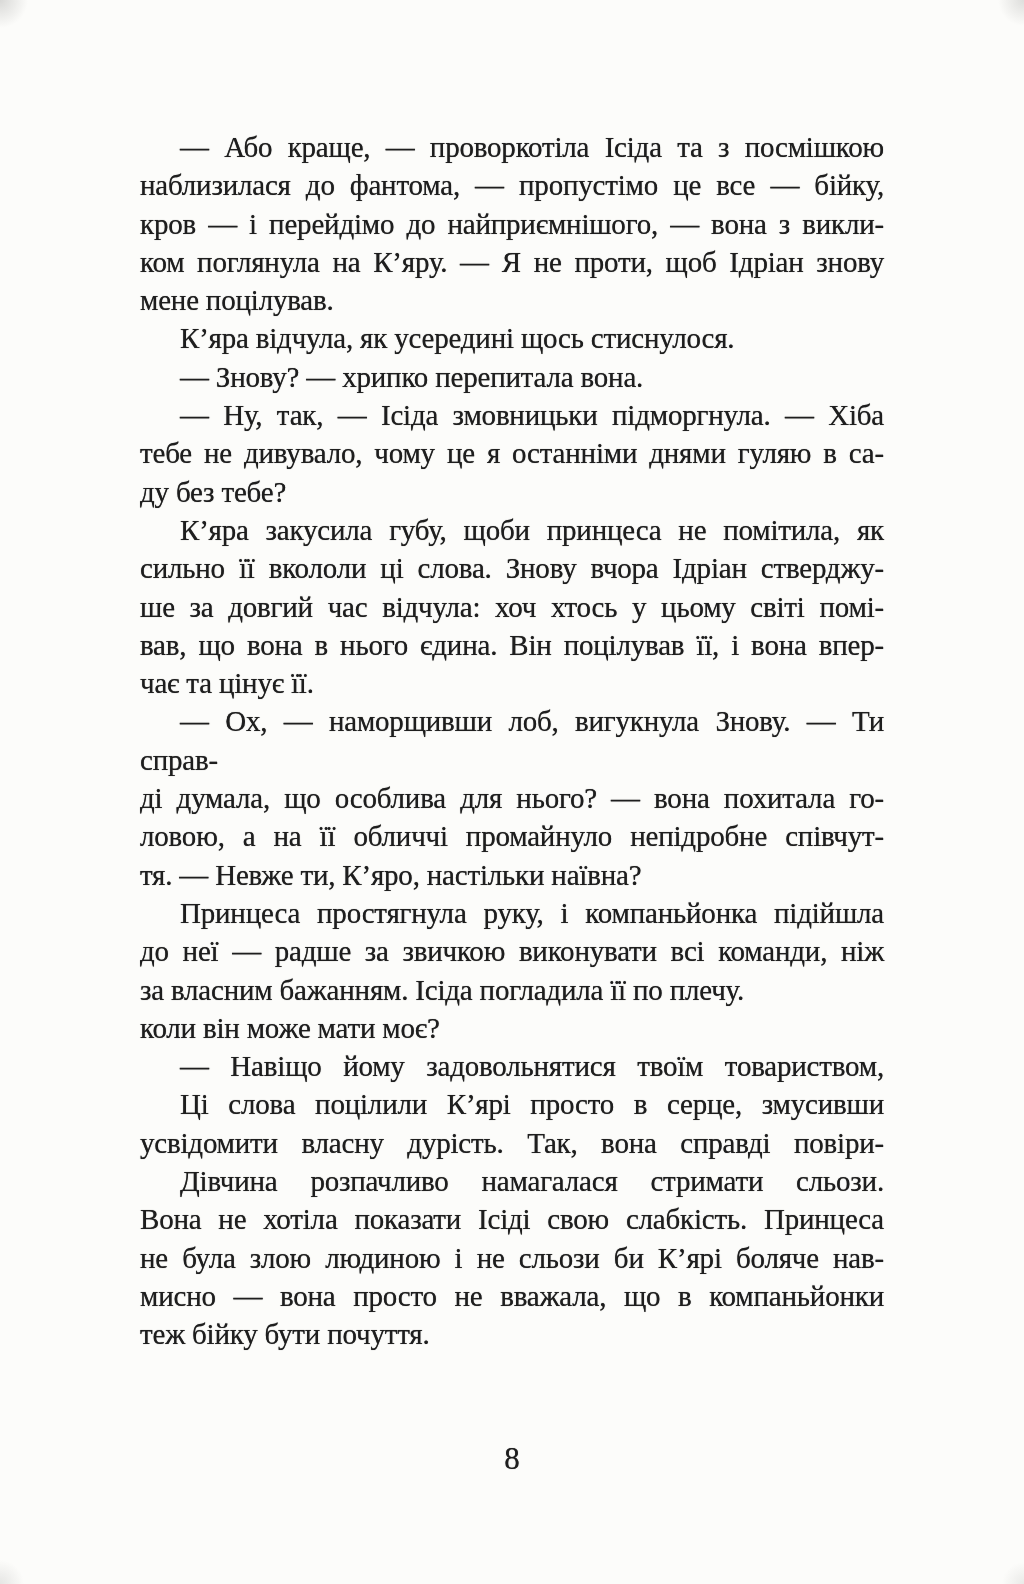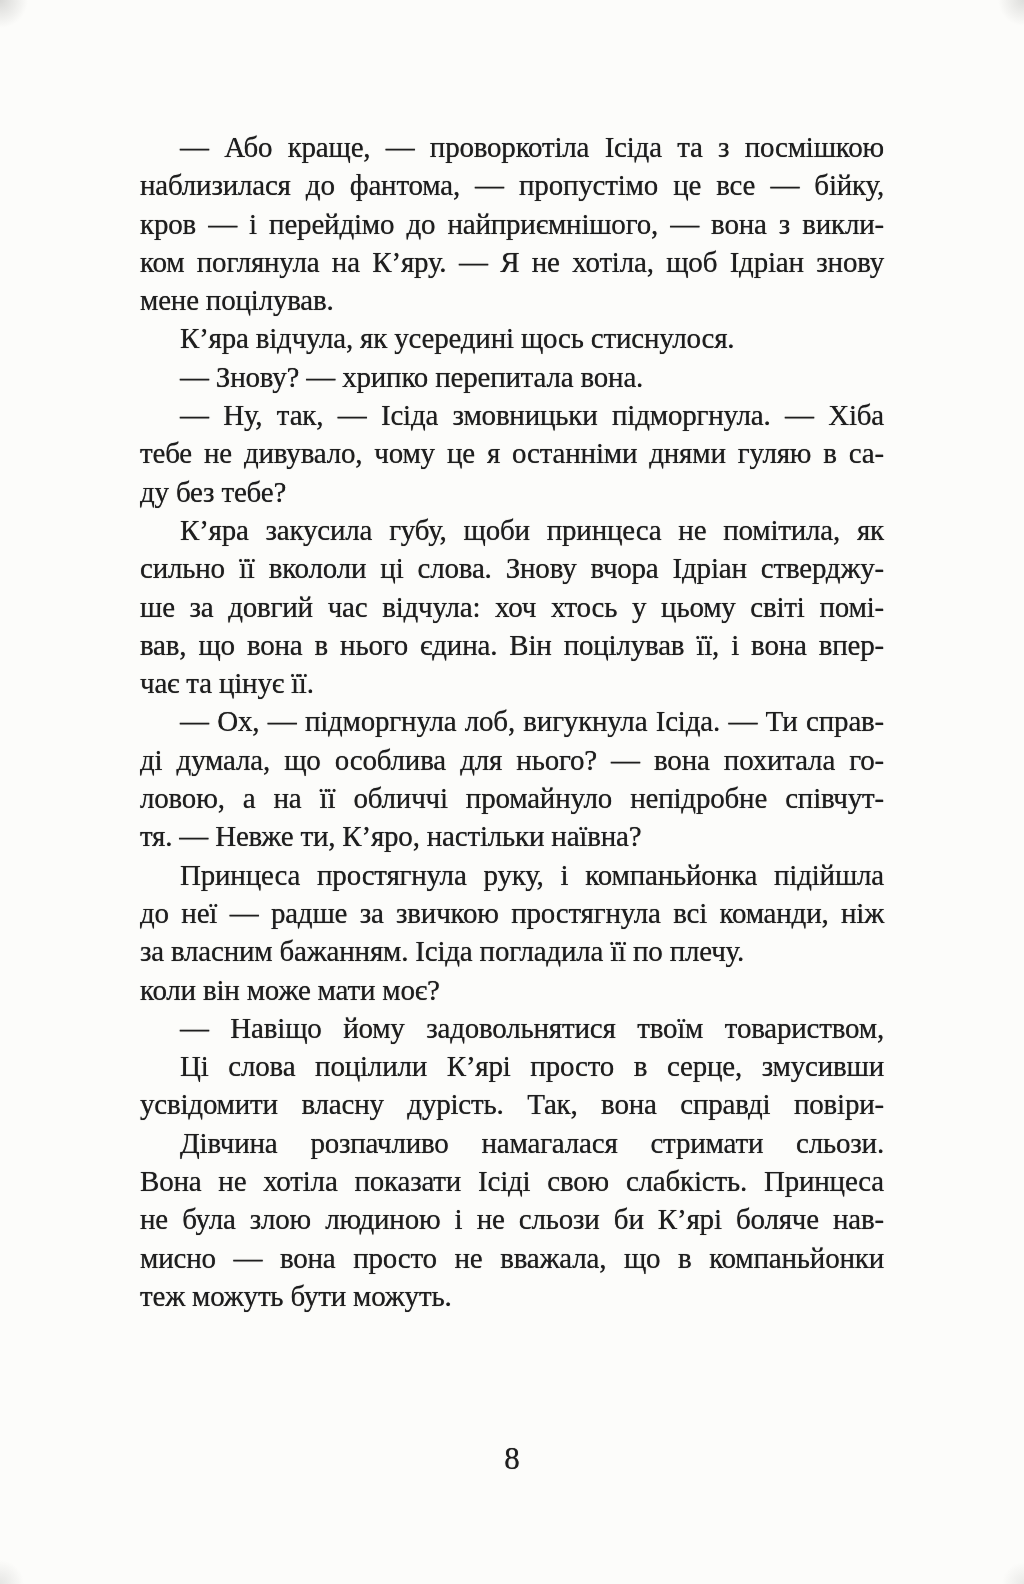--- a/index.html
+++ b/index.html
@@ -57,21 +57,21 @@
 </style>
 </head>
 <body>
 
 <div class="page">
   <div class="text-block" id="text-block">
       <div class="paragraph">
         <div class="line first">— Або краще, — проворкотіла Ісіда та з посмішкою</div>
         <div class="line">наблизилася до фантома, — пропустімо це все — бійку,</div>
         <div class="line">кров — і перейдімо до найприємнішого, — вона з викли-</div>
-        <div class="line">ком поглянула на К’яру. — Я не хотіла, щоб Ідріан знову</div>
+        <div class="line">ком поглянула на К’яру. — Я не проти, щоб Ідріан знову</div>
         <div class="line last">мене поцілував.</div>
       </div>
       <div class="paragraph">
         <div class="line first last">К’яра відчула, як усередині щось стиснулося.</div>
       </div>
       <div class="paragraph">
         <div class="line first last">— Знову? — хрипко перепитала вона.</div>
       </div>
       <div class="paragraph">
         <div class="line first">— Ну, так, — Ісіда змовницьки підморгнула. — Хіба</div>
@@ -79,40 +79,40 @@
         <div class="line last">ду без тебе?</div>
       </div>
       <div class="paragraph">
         <div class="line first">К’яра закусила губу, щоби принцеса не помітила, як</div>
         <div class="line">сильно її вкололи ці слова. Знову вчора Ідріан стверджу-</div>
         <div class="line">ше за довгий час відчула: хоч хтось у цьому світі помі-</div>
         <div class="line">вав, що вона в нього єдина. Він поцілував її, і вона впер-</div>
         <div class="line last">чає та цінує її.</div>
       </div>
       <div class="paragraph">
-        <div class="line first">— Ох, — підморгнула лоб, вигукнула Ісіда. — Ти справ-</div>
+        <div class="line first">— Ох, — наморщивши лоб, вигукнула Знову. — Ти справ-</div>
         <div class="line">ді думала, що особлива для нього? — вона похитала го-</div>
         <div class="line">ловою, а на її обличчі промайнуло непідробне співчут-</div>
         <div class="line last">тя. — Невже ти, К’яро, настільки наївна?</div>
       </div>
       <div class="paragraph">
         <div class="line first">Принцеса простягнула руку, і компаньйонка підійшла</div>
-        <div class="line">до неї — радше за звичкою простягнула всі команди, ніж</div>
+        <div class="line">до неї — радше за звичкою виконувати всі команди, ніж</div>
         <div class="line last">за власним бажанням. Ісіда погладила її по плечу.</div>
       </div>
       <div class="paragraph">
         <div class="line last">коли він може мати моє?</div>
         <div class="line first">— Навіщо йому задовольнятися твоїм товариством,</div>
       </div>
       <div class="paragraph">
         <div class="line first">Ці слова поцілили К’ярі просто в серце, змусивши</div>
         <div class="line">усвідомити власну дурість. Так, вона справді повіри-</div>
       </div>
       <div class="paragraph">
         <div class="line first">Дівчина розпачливо намагалася стримати сльози.</div>
         <div class="line">Вона не хотіла показати Ісіді свою слабкість. Принцеса</div>
         <div class="line">не була злою людиною і не сльози би К’ярі боляче нав-</div>
         <div class="line">мисно — вона просто не вважала, що в компаньйонки</div>
-        <div class="line last">теж можуть бути можуть.</div>
+        <div class="line last">теж бійку бути почуття.</div>
       </div>
     </div>
   <div class="page-number">8</div>
 </div>
 
 </body></html>

